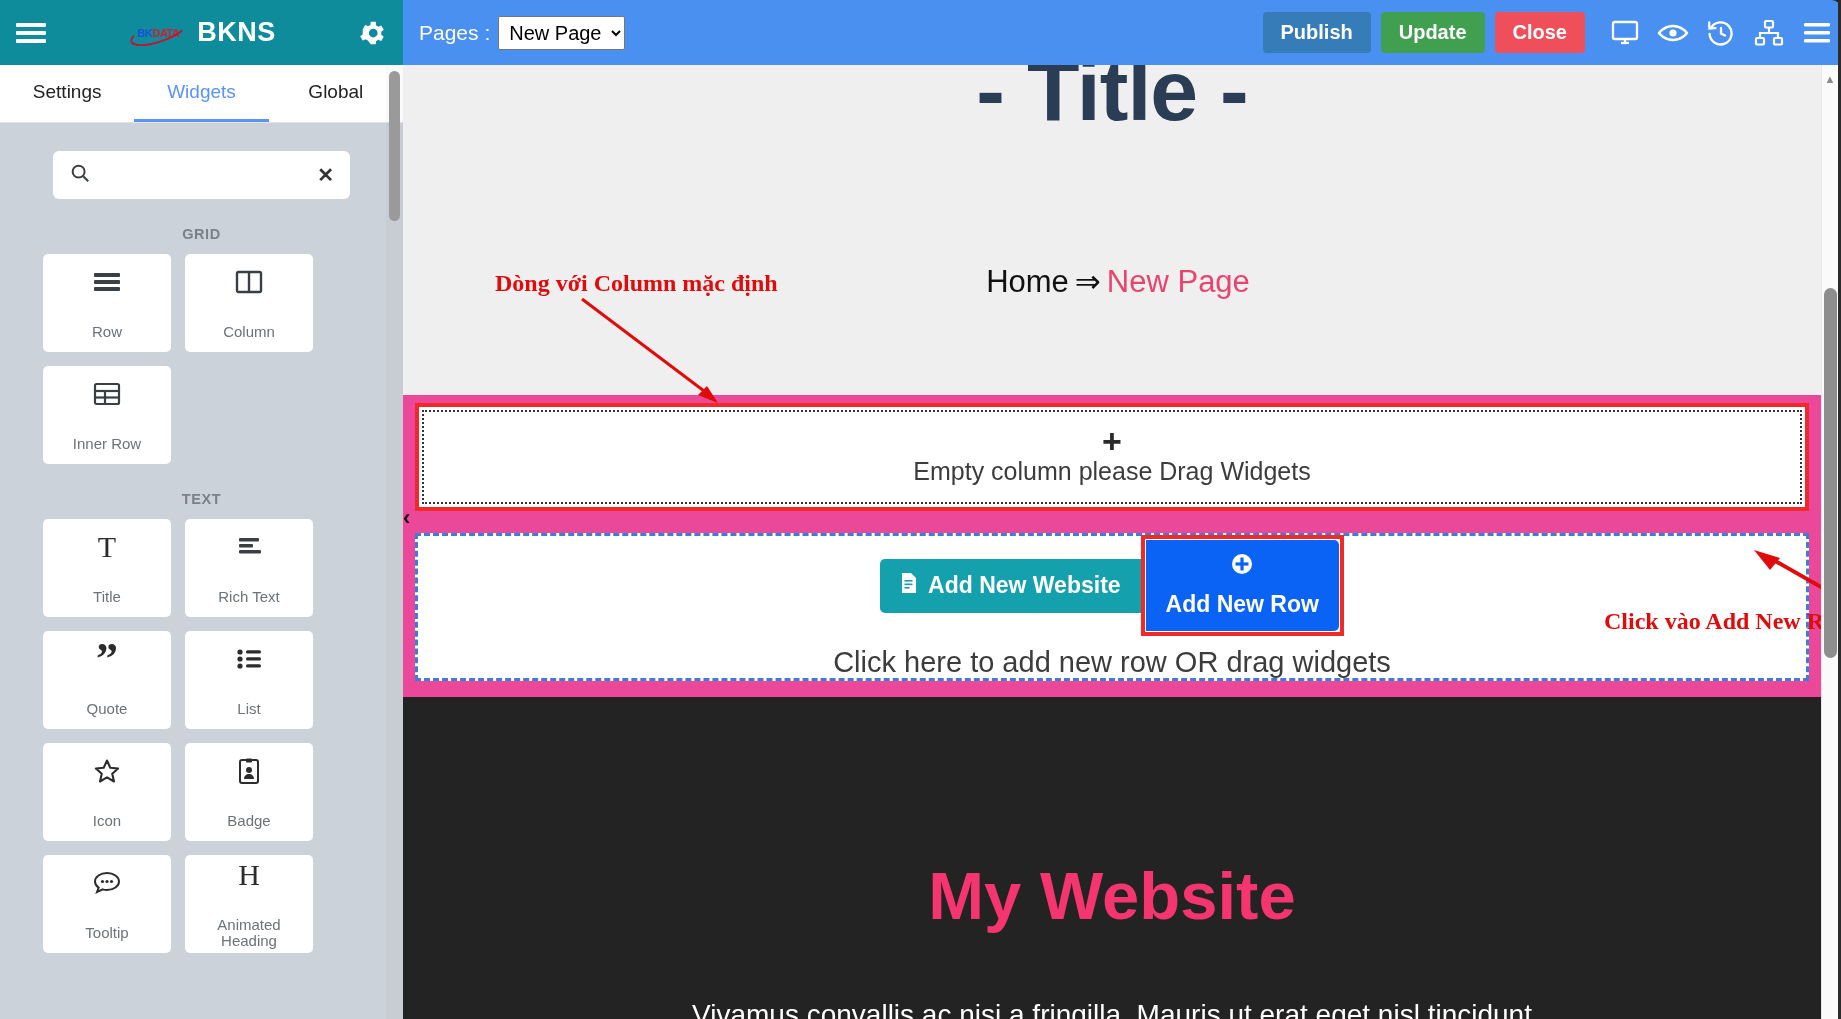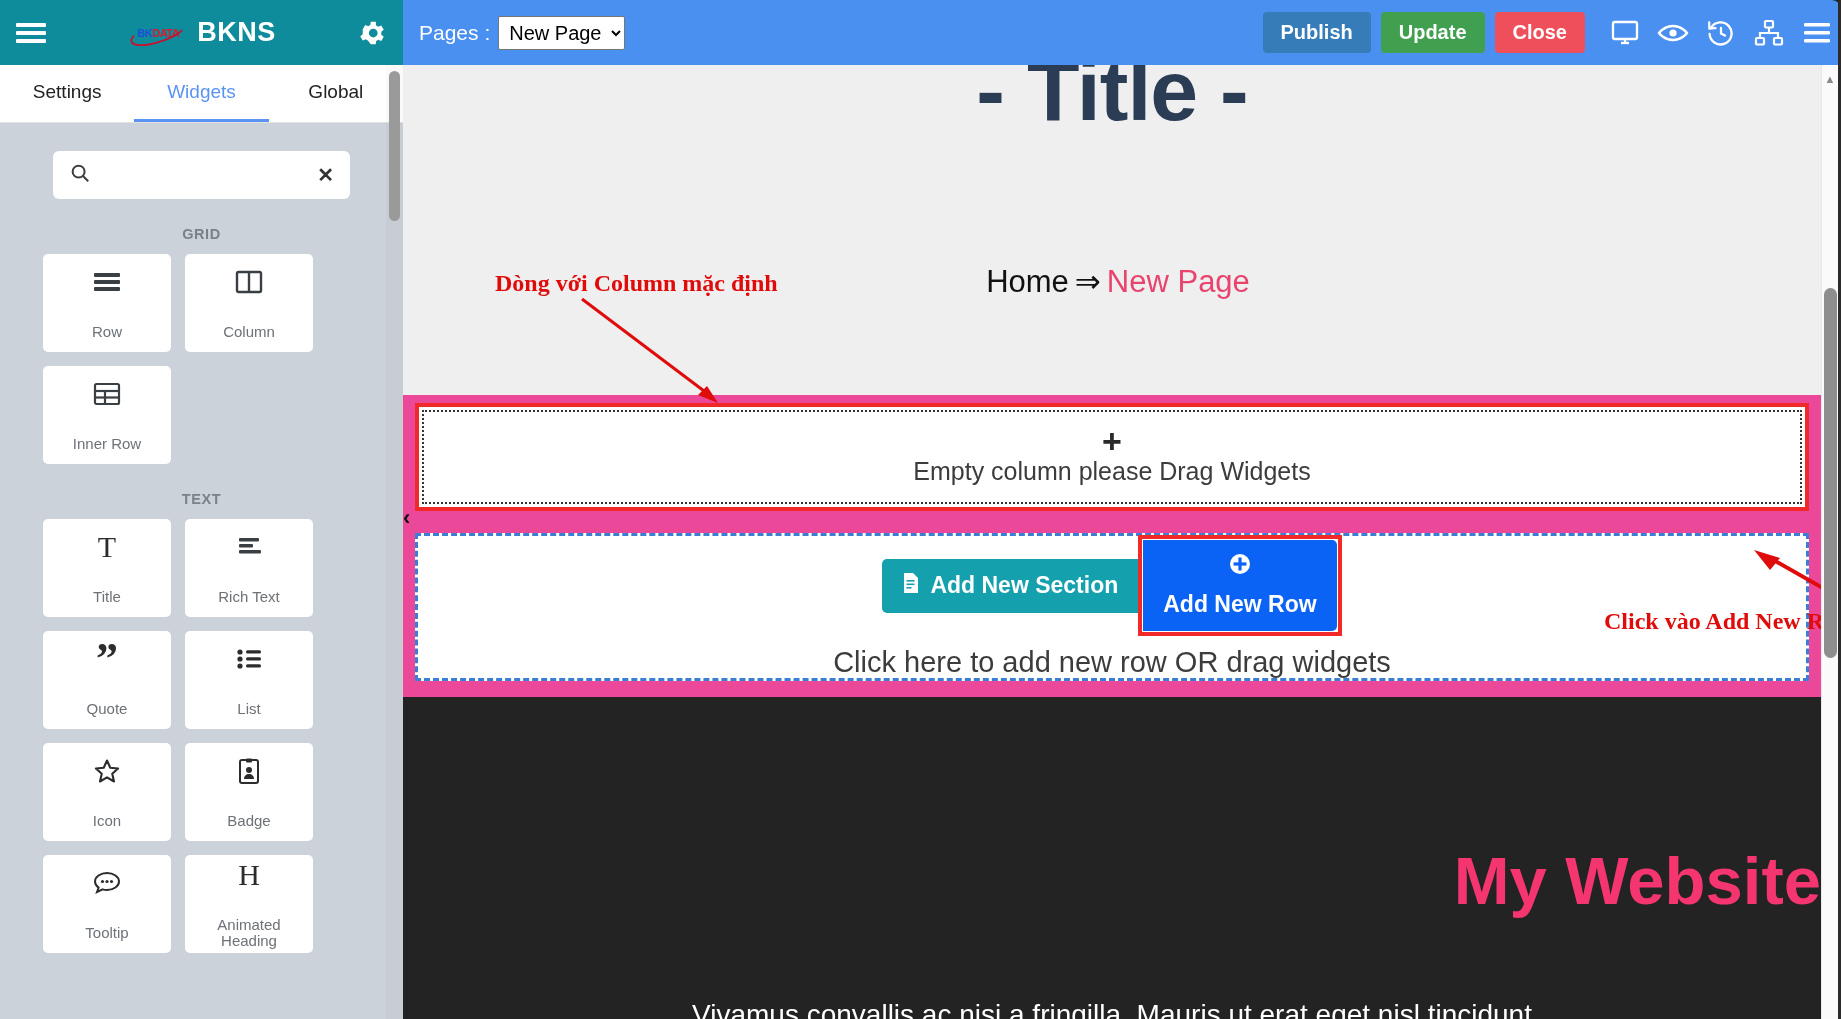--- a/index.html
+++ b/index.html
@@ -172,21 +172,21 @@
     position: absolute; right: -180px; top: 72px; color: #e00b0b;
     font-family: "Liberation Serif", serif; font-weight: bold; font-size: 24px;
     white-space: nowrap;
   }
   #ann2-arrow { position: absolute; right: -62px; top: 10px; }
 
   #sec-dark {
     margin-top: 16px; background: #232323; height: 430px; position: relative;
   }
   #dark-title {
-    position: absolute; top: 145px; left: 0; right: 0; text-align: right;
+    position: absolute; top: 160px; left: 0; right: 0; text-align: center;
     color: #f4356f; font-size: 67px; font-weight: bold;
   }
   #dark-sub {
     position: absolute; top: 302px; left: 0; right: 0; text-align: center;
     color: #fff; font-size: 28px;
   }
 
   
   #right-scrollbar {
     position: absolute; right: 3px; top: 65px; width: 17px; bottom: 0;
@@ -438,21 +438,21 @@
       <div id="addrow-buttons">
         <button class="ar-btn section">
           <span>
             <svg width="18" height="22" viewBox="0 0 18 22" fill="#fff">
               <path d="M2 1h9l5 5v15H2z" fill="#fff"></path>
               <rect x="4.5" y="8" width="8" height="1.6" fill="#15a0ae"></rect>
               <rect x="4.5" y="11.5" width="8" height="1.6" fill="#15a0ae"></rect>
               <rect x="4.5" y="15" width="5" height="1.6" fill="#15a0ae"></rect>
             </svg>
           </span>
-          <span>Add New Section</span>
+          <span>Add New Website</span>
         </button>
         <span id="addrow-highlight">
           <button class="ar-btn row">
             <span>
               <svg width="22" height="22" viewBox="0 0 22 22">
                 <circle cx="11" cy="11" r="10" fill="#fff"></circle>
                 <rect x="9.4" y="4.5" width="3.2" height="13" fill="#0b63f6"></rect>
                 <rect x="4.5" y="9.4" width="13" height="3.2" fill="#0b63f6"></rect>
               </svg>
             </span>

